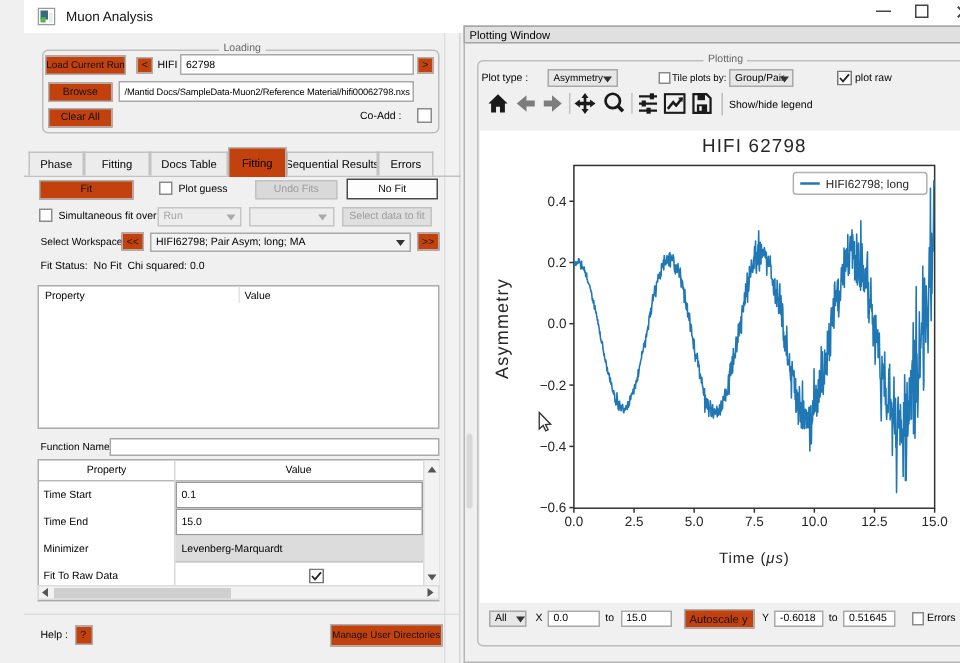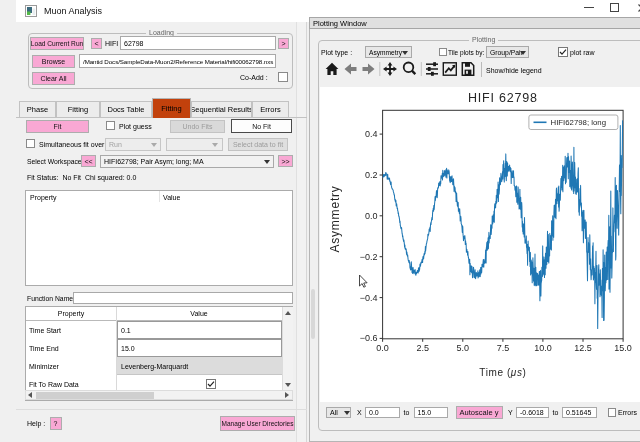--- a/index.html
+++ b/index.html
@@ -1,17 +1,17 @@
 <!DOCTYPE html>
 <html><head><meta charset="utf-8"><style>
 *{margin:0;padding:0;box-sizing:border-box;font-family:"Liberation Sans",sans-serif;}
 html,body{width:640px;height:442px;overflow:hidden;background:#f0f0f0;}
 #root{position:absolute;left:16px;top:0;width:640px;height:442px;font-size:8px;color:#000;}
 .abs{position:absolute;}
-.btn{position:absolute;background:#f9a8d4;border:1px solid #adadad;display:flex;align-items:center;justify-content:center;font-size:7px;color:#111;white-space:nowrap;overflow:hidden;}
+.btn{position:absolute;background:#c2410c;border:1px solid #adadad;display:flex;align-items:center;justify-content:center;font-size:7px;color:#111;white-space:nowrap;overflow:hidden;}
 .btnd{position:absolute;background:#dfdfdf;border:1px solid #c3c3c3;display:flex;align-items:center;justify-content:center;font-size:7px;color:#9c9c9c;white-space:nowrap;overflow:hidden;}
 .inp{position:absolute;background:#fff;border:1px solid #a9a9a9;font-size:7px;display:flex;align-items:center;padding-left:3px;white-space:nowrap;overflow:hidden;}
 .lbl{position:absolute;font-size:7px;display:flex;align-items:center;white-space:nowrap;}
 .cb{position:absolute;width:9px;height:9px;background:#fff;border:1px solid #8a8a8a;}
 .gb{position:absolute;border:1px solid #bdbdbd;border-radius:4px;}
 .gbl{position:absolute;font-size:7px;color:#666;background:#f0f0f0;padding:0 3px;}
 .dd{position:absolute;background:#e7e7e7;border:1px solid #a9a9a9;font-size:7px;display:flex;align-items:center;padding-left:3px;white-space:nowrap;overflow:hidden;}
 .ddd{position:absolute;background:#ededed;border:1px solid #c6c6c6;font-size:7px;color:#a2a2a2;display:flex;align-items:center;padding-left:3px;white-space:nowrap;}
 .arrow{position:absolute;width:0;height:0;}
 .tab{position:absolute;top:101px;height:16px;background:#ececec;border:1px solid #c2c2c2;border-bottom:none;display:flex;align-items:center;justify-content:center;font-size:7.5px;white-space:nowrap;overflow:hidden;}

